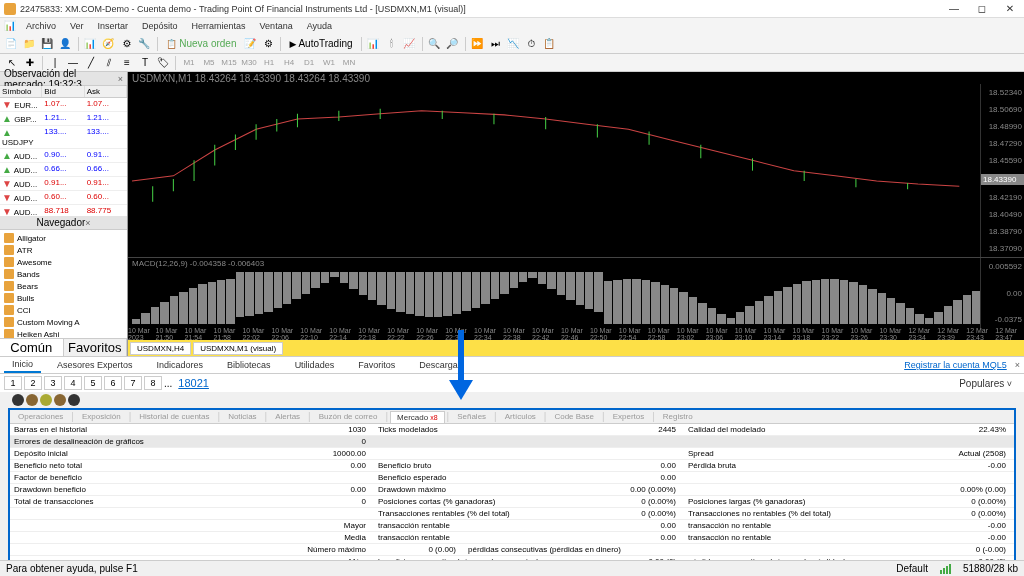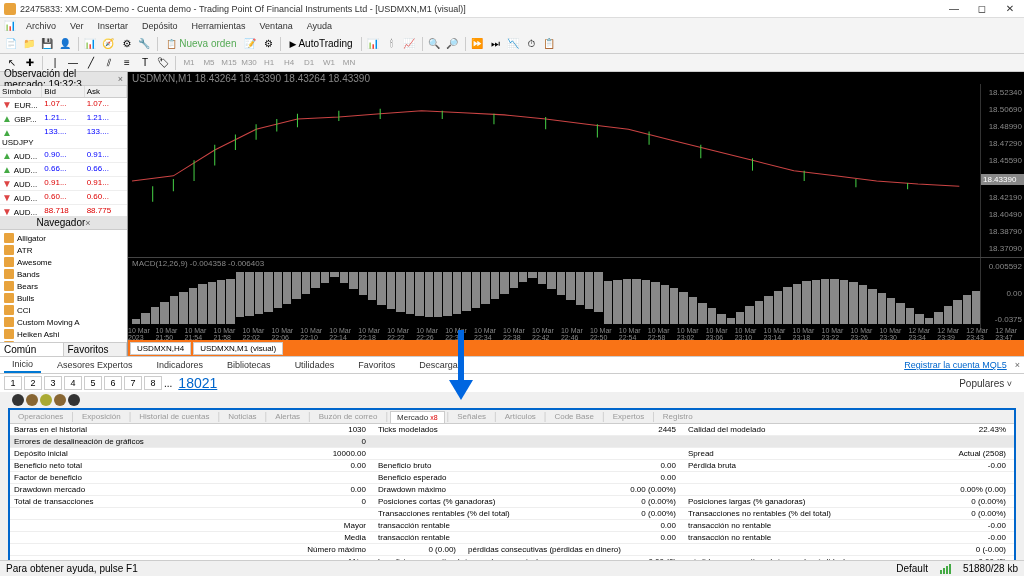--- a/index.html
+++ b/index.html
@@ -23,50 +23,50 @@
 .left-panel{width:128px;background:#f4f4f4;border-right:1px solid #999;display:flex;flex-direction:column}
 .panel-title{height:14px;background:#e4e4e4;font-size:8px;padding:1px 4px;display:flex;justify-content:center;align-items:center;border-bottom:1px solid #ccc}
 .close-x{font-size:9px;color:#666}
 .market-watch{flex:0 0 130px;overflow:hidden;background:#fff}
 .mw-header{display:flex;background:#f0f0f0;border-bottom:1px solid #ccc}
 .mw-col{flex:1;font-size:8px;padding:1px 2px;border-right:1px solid #ddd}
 .mw-row{display:flex;border-bottom:1px solid #eee;background:#fff}
 .mw-cell{flex:1;font-size:8px;padding:1px 2px}
 .up{color:#00f}
 .down{color:#d00}
-.mw-tab{flex:1;font-size:10px;padding:1px 4px;border-right:1px solid #ccc}
+.mw-tab{flex:1;font-size:13px;padding:1px 4px;text-align:center;border-right:1px solid #ccc}
 .mw-tab.active{background:#fff}
 .navigator{flex:1;background:#fff;overflow:hidden}
 .nav-tree{padding:2px}
 .nav-item{font-size:8px;padding:1px 2px;display:flex;align-items:center;gap:3px}
 .nav-icon{width:10px;height:10px;background:#e8a33d;border-radius:1px}
 .nav-tabs{display:flex;background:#f0f0f0;border-top:1px solid #ccc}
 .chart-area{flex:1;background:#000;position:relative;display:flex;flex-direction:column}
 .chart-header{height:12px;background:#000;color:#888;font-size:10px;padding:1px 4px}
 .chart-main{flex:1;position:relative;border-bottom:1px solid #444}
 .price-axis{position:absolute;right:0;top:0;bottom:0;width:44px;background:#000;border-left:1px solid #333;display:flex;flex-direction:column;justify-content:space-around}
 .price-label{font-size:8px;color:#888;text-align:right;padding-right:2px}
 .price-current{background:#888;color:#fff;font-size:8px;padding:1px 2px}
 .candles{position:absolute;left:4px;right:44px;top:4px;bottom:14px}
 .macd-area{height:70px;position:relative;background:#000}
 .macd-header{font-size:8px;color:#888;padding:1px 4px}
 .macd-bars{position:absolute;left:4px;right:44px;top:14px;bottom:4px;display:flex;align-items:center;gap:1px}
 .macd-bar{flex:1;background:#888}
 .time-axis{height:12px;background:#000;display:flex;justify-content:space-around;align-items:center}
 .time-label{font-size:7px;color:#888}
-.chart-tabs{height:16px;background:#f97316;display:flex;align-items:center;padding:0 2px;gap:2px}
+.chart-tabs{height:16px;background:#fde047;display:flex;align-items:center;padding:0 2px;gap:2px}
 .chart-tab{font-size:8px;padding:1px 6px;background:#fff;border:1px solid #ccc}
 .tabs-section{height:18px;background:#fff;display:flex;align-items:center;padding:0 4px;gap:8px;border-top:1px solid #ccc;border-bottom:1px solid #ccc}
 .main-tab{font-size:9px;padding:2px 8px;color:#333}
 .main-tab.active{border-bottom:2px solid #0078d4}
 .reg-link{margin-left:auto;font-size:9px;color:#06c;text-decoration:underline}
 .pop-label{font-size:9px;padding:2px 8px;color:#333}
 .pagination{height:18px;background:#fff;display:flex;align-items:center;padding:0 4px;gap:2px}
 .page-btn{width:18px;height:14px;border:1px solid #ccc;font-size:9px;display:flex;align-items:center;justify-content:center}
-.page-num{font-size:14px;color:#06c;text-decoration:underline;padding:0 4px}
+.page-num{font-size:11px;color:#06c;text-decoration:underline;padding:0 4px}
 .badges{height:16px;display:flex;align-items:center;padding:0 12px;gap:2px}
 .badge{width:12px;height:12px;border-radius:50%;background:#333}
 .highlight-box{border:2px solid #06c;margin:0 8px}
 .sub-tabs{height:14px;display:flex;align-items:center;gap:2px;padding:0 2px;border-bottom:1px solid #ccc}
 .sub-tab{font-size:8px;color:#999;padding:1px 6px}
 .sub-tab.market{color:#333;background:#fff;border:1px solid #ccc;border-bottom:none}
 .sub-tab.market .x{color:#d00;font-size:7px;margin-left:2px}
 .report-table{background:#fff}
 .rt-row{display:flex;border-bottom:1px solid #eee;height:12px}
 .rt-row.gray{background:#e8e8e8}
@@ -521,21 +521,21 @@
   </div>
       <div class="rt-row">
     <div class="rt-cell rt-c1">Factor de beneficio</div>
     <div class="rt-cell rt-c2"></div>
     <div class="rt-cell rt-c3">Beneficio esperado</div>
     <div class="rt-cell rt-c4">0.00</div>
     <div class="rt-cell rt-c5"></div>
     <div class="rt-cell rt-c6"></div>
   </div>
       <div class="rt-row">
-    <div class="rt-cell rt-c1">Drawdown mercado</div>
+    <div class="rt-cell rt-c1">Drawdown beneficio</div>
     <div class="rt-cell rt-c2">0.00</div>
     <div class="rt-cell rt-c3">Drawdown máximo</div>
     <div class="rt-cell rt-c4">0.00 (0.00%)</div>
     <div class="rt-cell rt-c6">0.00% (0.00)</div>
   </div>
       <div class="rt-row">
     <div class="rt-cell rt-c1">Total de transacciones</div>
     <div class="rt-cell rt-c2">0</div>
     <div class="rt-cell rt-c3">Posiciones cortas (% ganadoras)</div>
     <div class="rt-cell rt-c4">0 (0.00%)</div>

